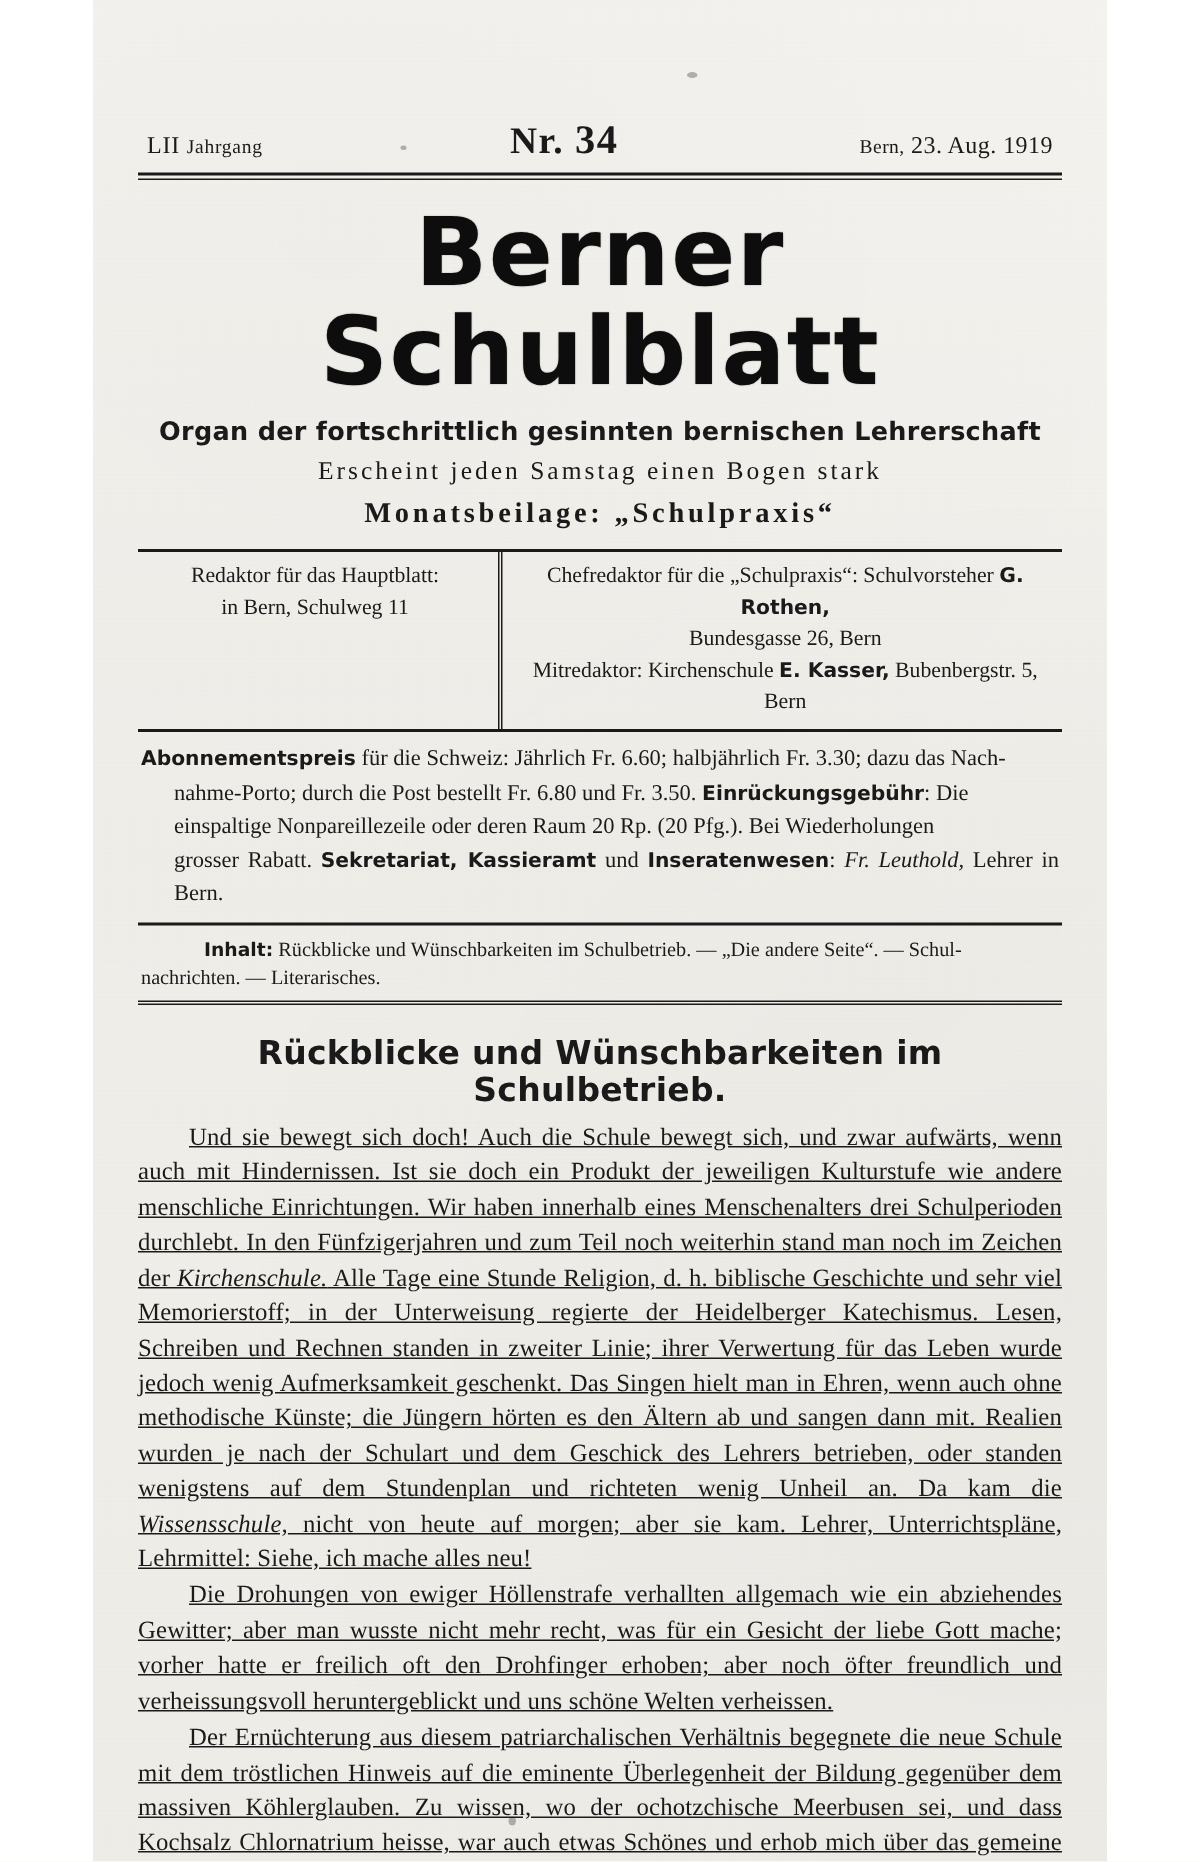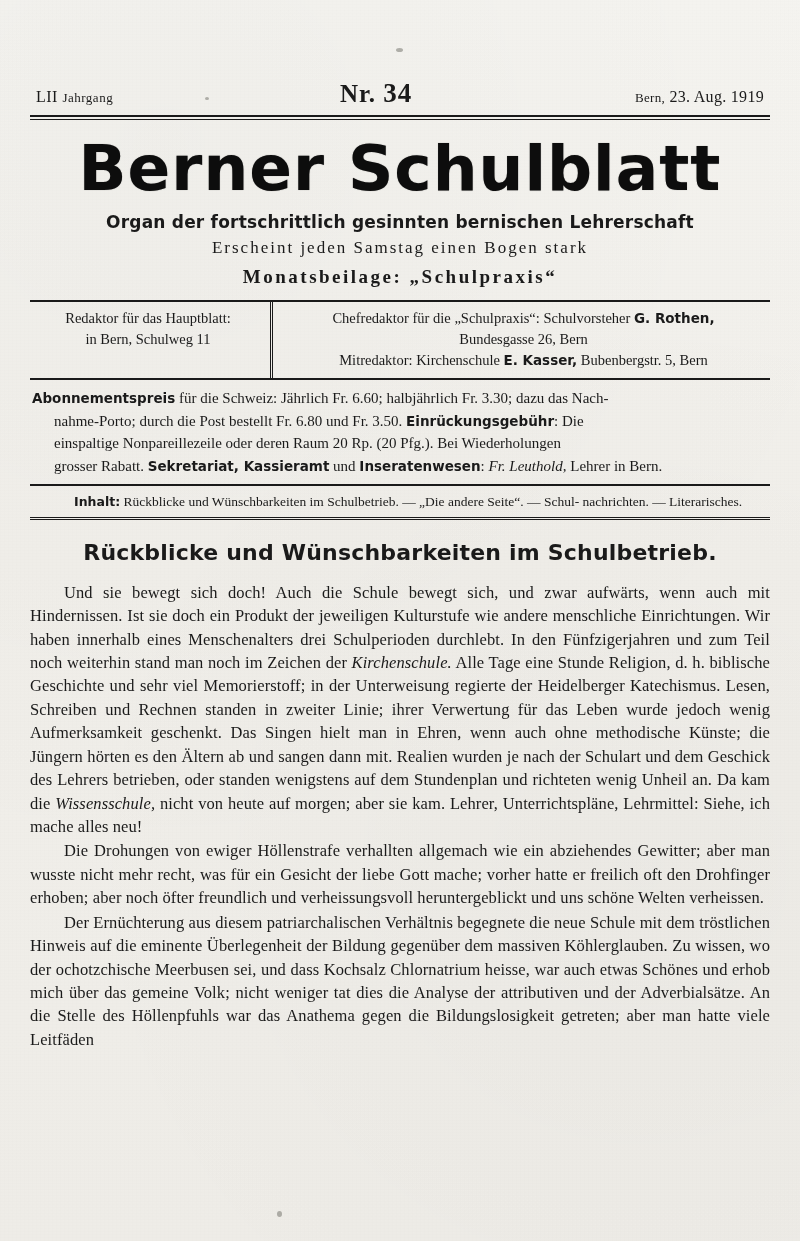--- a/index.html
+++ b/index.html
@@ -6,21 +6,21 @@
     margin: 0;
     padding: 0;
     background: #ffffff;
   }
   body {
     font-family: "Liberation Serif", serif;
     color: #1a1a1a;
   }
   .page {
     position: relative;
-    width: 800px;
+    width: 676px;
     height: 1241px;
     margin: 0 auto;
     background: #f3f2ee;
     overflow: hidden;
   }
   .paper {
     position: absolute;
     left: 0; top: 0;
     width: 800px;
     height: 1241px;
@@ -163,29 +163,30 @@
   .inhalt .lbl { font-family: "DejaVu Sans", sans-serif; font-weight: bold; font-size: 12.5px; }
   .inhalt .first { padding-left: 42px; }
 
   
   .article-title {
     text-align: center;
     font-family: "DejaVu Sans", sans-serif;
     font-weight: bold;
     font-size: 22px;
     letter-spacing: .2px;
-    margin: 20px 0 16px 0;
+    margin: 20px 0 6px 0;
   }
   .body p {
     margin: 0;
     text-indent: 34px;
     font-size: 16.5px;
     line-height: 1.42;
     text-align: justify;
     letter-spacing: .1px;
+    text-decoration: underline;
   }
   .body p + p { margin-top: 1px; }
   .body i { font-style: italic; }
 
   .speck { position: absolute; background: #6b6b63; border-radius: 50%; opacity: .5; }
 </style>
 </head>
 <body>
 
 <div class="page">

